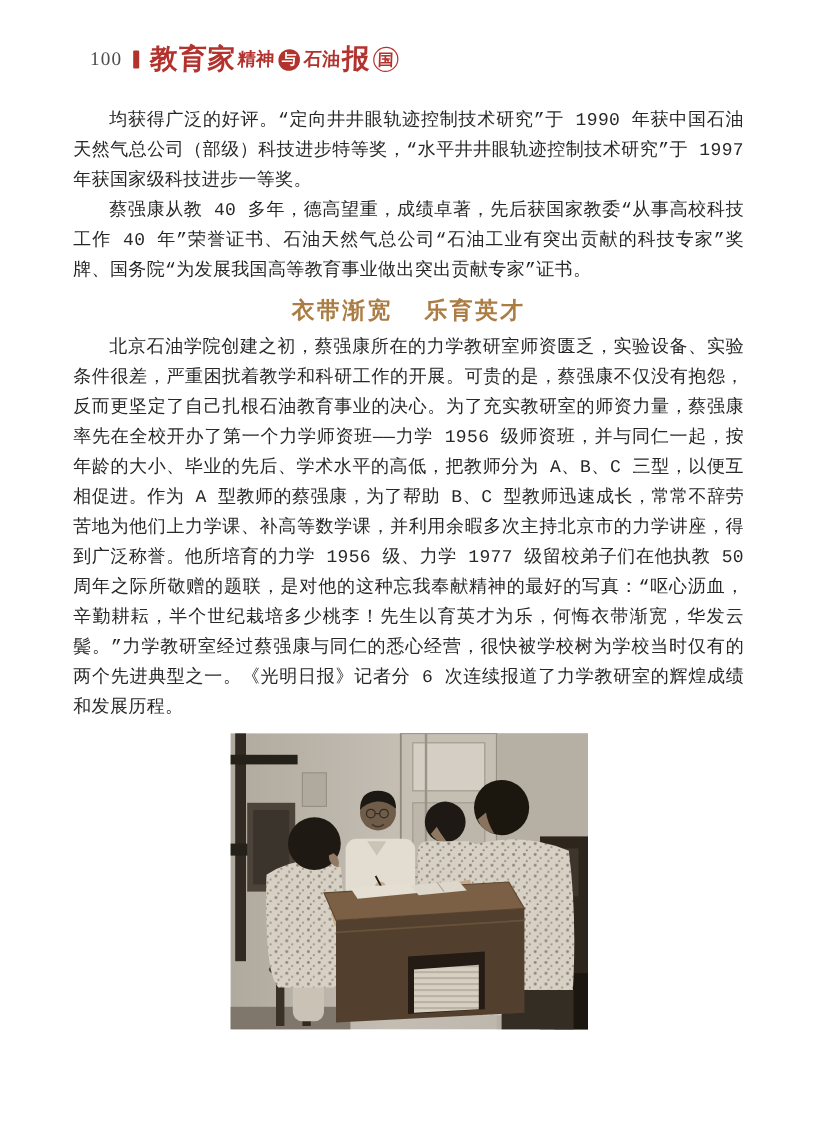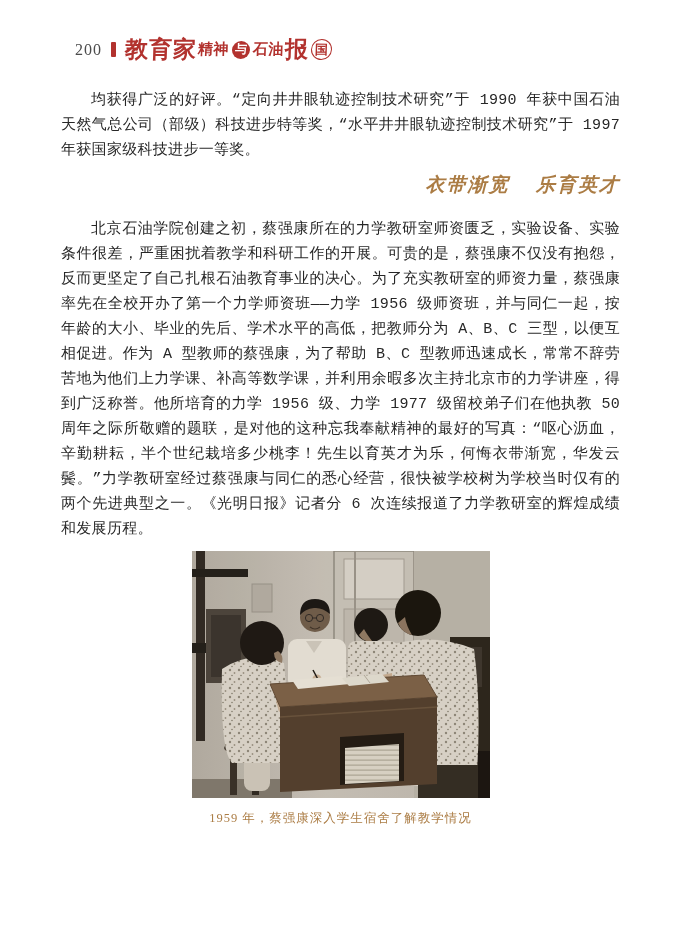--- a/index.html
+++ b/index.html
@@ -12,48 +12,49 @@
   .header-bar{display:inline-block;width:5px;height:15px;background:var(--logo-red,#b2322e);border-radius:1px;}
   .logo{display:flex;align-items:center;color:var(--logo-red,#b2322e);font-weight:bold;white-space:nowrap;transform:skewX(-2deg);}
   .logo-big{font-size:23px;letter-spacing:1px;}
   .logo-small{font-size:15px;letter-spacing:0.5px;padding:0 1px;}
   .logo-circle{display:inline-flex;align-items:center;justify-content:center;width:18px;height:18px;border-radius:50%;background:var(--logo-red,#b2322e);color:#ffffff;font-size:12px;margin:0 2px;}
   .logo-circle-outline{display:inline-flex;align-items:center;justify-content:center;width:19px;height:19px;border-radius:50%;border:1.5px solid var(--logo-red,#b2322e);color:var(--logo-red,#b2322e);font-size:13px;margin-left:2px;}
 
   
   .content{position:absolute;left:61px;top:88px;width:559px;}
   .body-para{margin:0;font-size:15px;line-height:25px;color:#272727;text-align:justify;text-indent:2em;letter-spacing:0.3px;font-family:Liberation Mono, monospace;}
-  .section-title{margin:9px 0 19px 0;text-align:right;font-size:19px;line-height:26px;font-weight:bold;font-style:italic;color:var(--title-brown,#ab7c44);letter-spacing:2px;}
+  .section-title{margin:9px 0 4px 0;text-align:center;font-size:19px;line-height:26px;font-weight:bold;color:var(--title-brown,#ab7c44);letter-spacing:2px;}
   .title-gap{display:inline-block;width:1.4em;}
 
   
   .photo-figure{margin:9px 0 0 0;text-align:center;}
   .photo-frame{display:inline-block;line-height:0;}
   .photo-caption{margin-top:8px;font-size:12.5px;line-height:17px;color:var(--title-brown,#ab7c44);letter-spacing:1px;}
 </style>
 </head>
 <body>
 
 <div class="page">
 
   <header class="page-header">
-    <span class="page-number">200</span>
+    <span class="page-number">100</span>
     <span class="header-bar"></span>
     <div class="logo">
       <span class="logo-big">教育家</span>
       <span class="logo-small">精神</span>
       <span class="logo-circle">与</span>
       <span class="logo-small">石油</span>
       <span class="logo-big">报</span>
       <span class="logo-circle-outline">国</span>
     </div>
   </header>
 
   <main class="content">
     <p class="body-para">均获得广泛的好评。“定向井井眼轨迹控制技术研究”于 1990 年获中国石油天然气总公司（部级）科技进步特等奖，“水平井井眼轨迹控制技术研究”于 1997 年获国家级科技进步一等奖。</p>
+    <p class="body-para">蔡强康从教 40 多年，德高望重，成绩卓著，先后获国家教委“从事高校科技工作 40 年”荣誉证书、石油天然气总公司“石油工业有突出贡献的科技专家”奖牌、国务院“为发展我国高等教育事业做出突出贡献专家”证书。</p>
 
     <h2 class="section-title"><span>衣带渐宽</span><span class="title-gap"></span><span>乐育英才</span></h2>
 
     <p class="body-para">北京石油学院创建之初，蔡强康所在的力学教研室师资匮乏，实验设备、实验条件很差，严重困扰着教学和科研工作的开展。可贵的是，蔡强康不仅没有抱怨，反而更坚定了自己扎根石油教育事业的决心。为了充实教研室的师资力量，蔡强康率先在全校开办了第一个力学师资班——力学 1956 级师资班，并与同仁一起，按年龄的大小、毕业的先后、学术水平的高低，把教师分为 A、B、C 三型，以便互相促进。作为 A 型教师的蔡强康，为了帮助 B、C 型教师迅速成长，常常不辞劳苦地为他们上力学课、补高等数学课，并利用余暇多次主持北京市的力学讲座，得到广泛称誉。他所培育的力学 1956 级、力学 1977 级留校弟子们在他执教 50 周年之际所敬赠的题联，是对他的这种忘我奉献精神的最好的写真：“呕心沥血，辛勤耕耘，半个世纪栽培多少桃李！先生以育英才为乐，何悔衣带渐宽，华发云鬓。”力学教研室经过蔡强康与同仁的悉心经营，很快被学校树为学校当时仅有的两个先进典型之一。《光明日报》记者分 6 次连续报道了力学教研室的辉煌成绩和发展历程。</p>
 
     <figure class="photo-figure">
       <span class="photo-frame">
         <svg width="298" height="247" viewBox="0 0 298 247" xmlns="http://www.w3.org/2000/svg">
           <defs>
             <linearGradient id="wallgrad" x1="0" y1="0" x2="1" y2="0">
@@ -151,17 +152,16 @@
             <line x1="172" y1="124" x2="178" y2="132" stroke="#b2ac9f" stroke-width="1"></line>
             <path d="M88,156 L245,146 L245,233 L88,241 Z" fill="#4f3c2b"></path>
             <path d="M148,186 L212,182 L212,230 L148,234 Z" fill="#1c1610"></path>
             <path d="M153,197 L207,193 L207,230 L153,233 Z" fill="url(#stack)"></path>
             <line x1="88" y1="166" x2="245" y2="156" stroke="#66503a" stroke-width="1.5"></line>
           </g>
 
           <rect x="0" y="0" width="298" height="247" fill="#8a6f4f" opacity="0.07"></rect>
         </svg>
       </span>
-      <figcaption class="photo-caption">1959 年，蔡强康深入学生宿舍了解教学情况</figcaption>
     </figure>
   </main>
 
 </div>
 
 </body></html>

